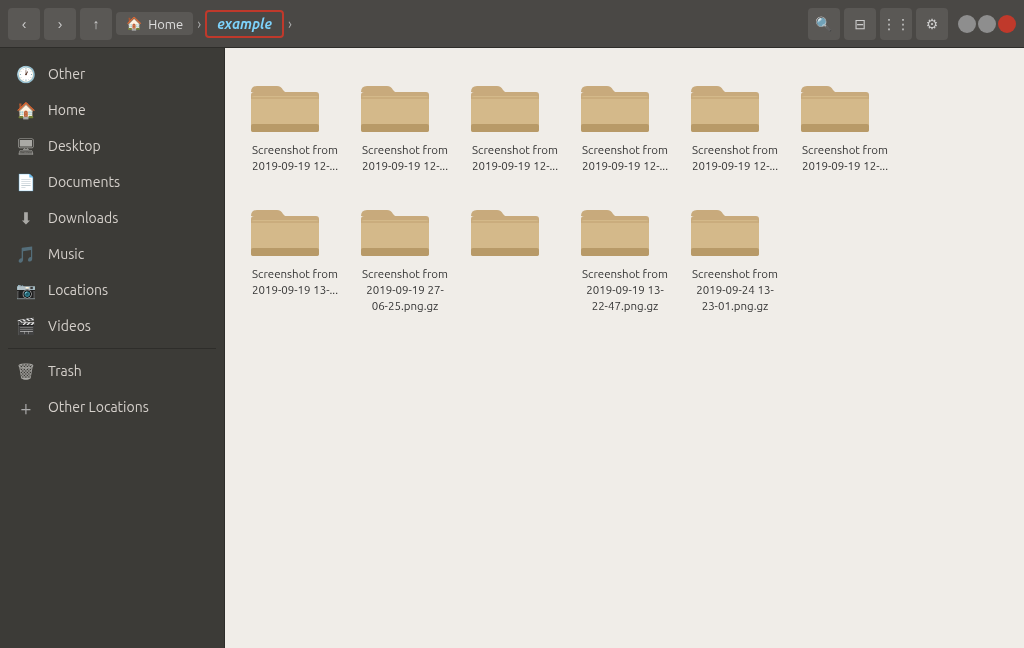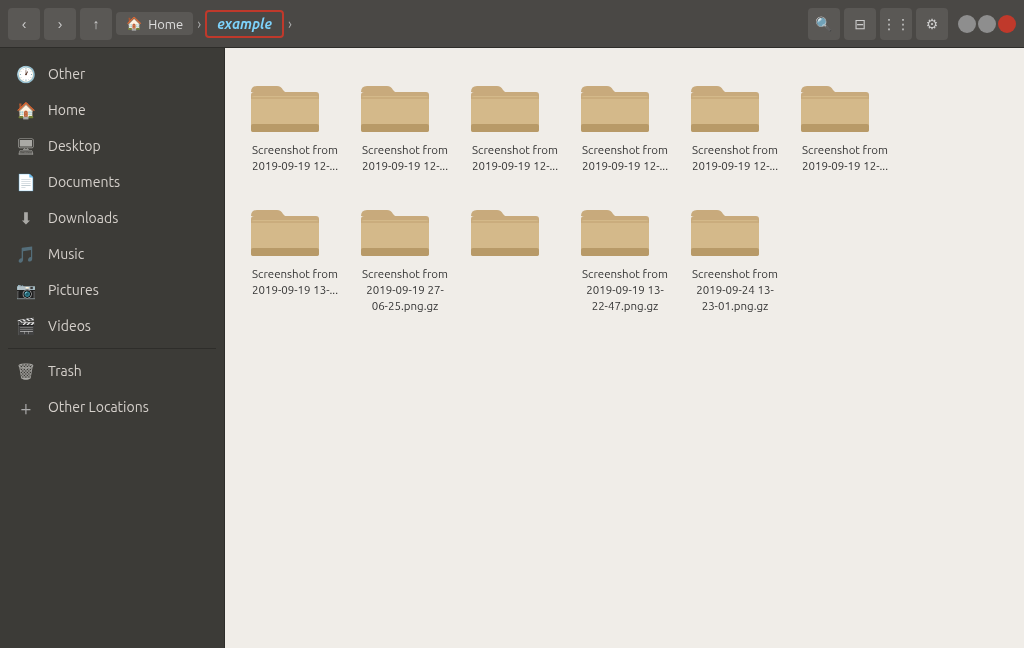--- a/index.html
+++ b/index.html
@@ -256,21 +256,21 @@
     <div class="sidebar-item">
       <span class="sidebar-icon">⬇</span>
       <span>Downloads</span>
     </div>
     <div class="sidebar-item">
       <span class="sidebar-icon">🎵</span>
       <span>Music</span>
     </div>
     <div class="sidebar-item">
       <span class="sidebar-icon">📷</span>
-      <span>Pictures</span>
+      <span>Locations</span>
     </div>
     <div class="sidebar-item">
       <span class="sidebar-icon">🎬</span>
       <span>Videos</span>
     </div>
     <div class="sidebar-divider"></div>
     <div class="sidebar-item">
       <span class="sidebar-icon">🗑</span>
       <span>Trash</span>
     </div>

